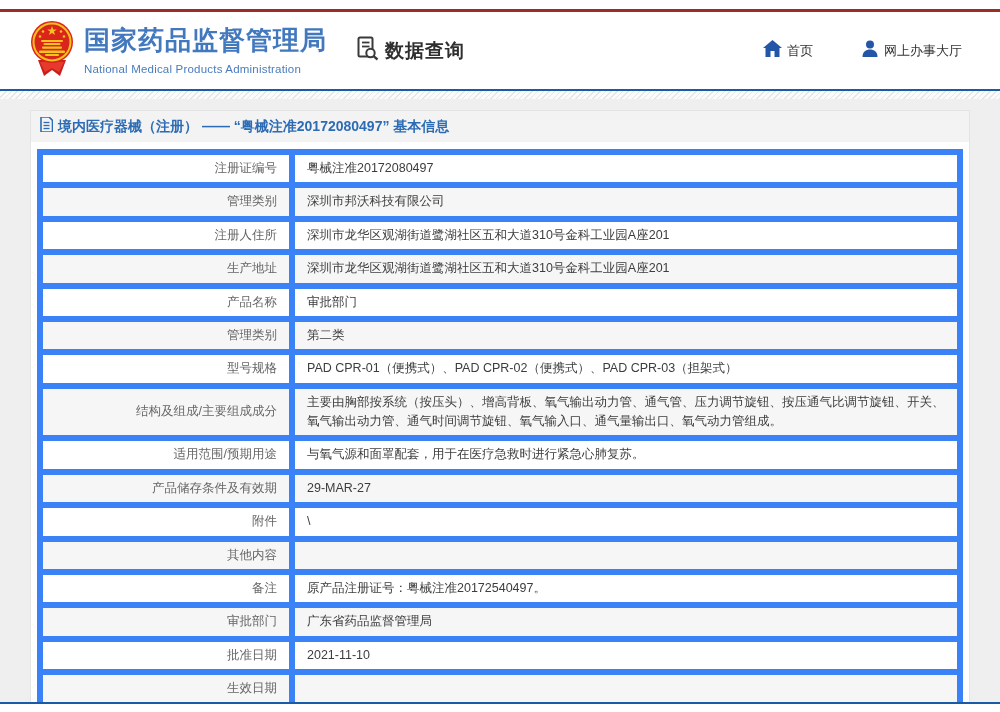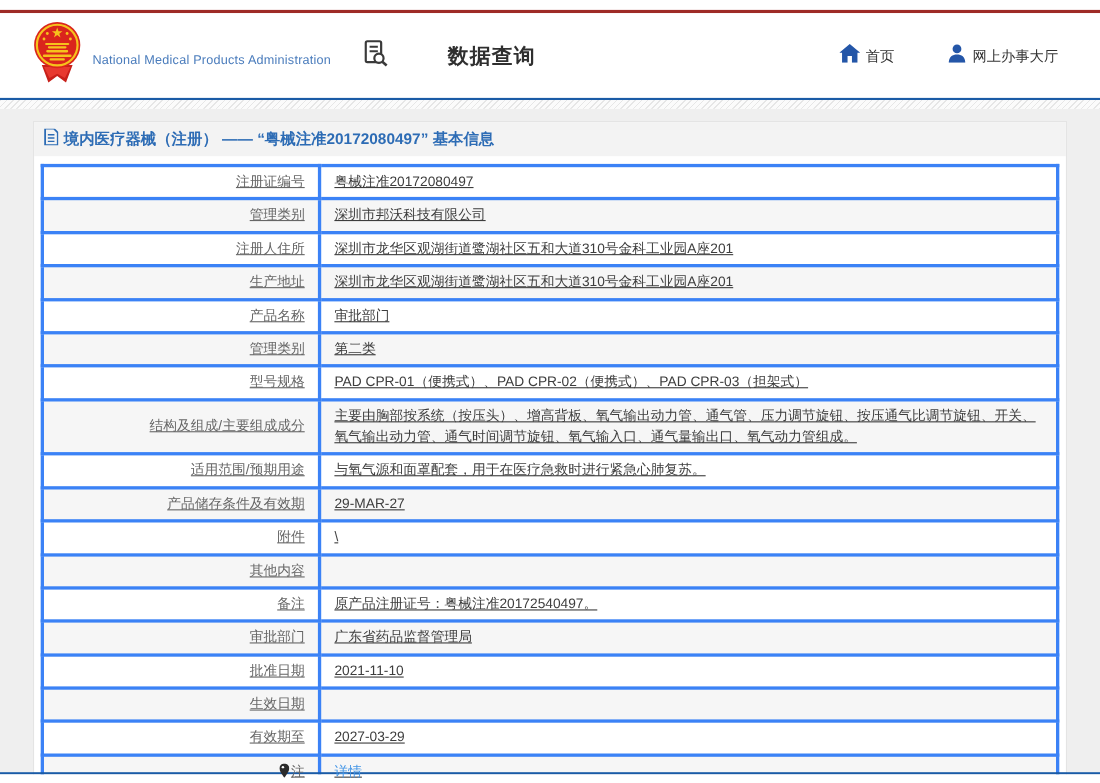--- a/index.html
+++ b/index.html
@@ -8,37 +8,37 @@
 
   .top-white { height:9px; background:#fff; }
   .red-bar   { height:3px; background:#9e2b26; }
 
   .header { height:77px; background:#fff; display:flex; align-items:center; }
   .emblem { margin-left:30px; flex:0 0 auto; }
   .agency { margin-left:10px; }
   .agency-zh { font-size:26px; font-weight:bold; color:#4278bd; letter-spacing:1px; line-height:1.1; }
   .agency-en { font-size:11.5px; color:#4a7cbc; margin-top:8px; letter-spacing:0.2px; }
   .site-title { margin-left:30px; display:flex; align-items:center; gap:5px; }
-  .site-title-text { font-size:19px; color:#2f2f2f; font-weight:600; letter-spacing:1px;margin-left:48px; }
+  .site-title-text { font-size:19px; color:#2f2f2f; font-weight:600; letter-spacing:1px; }
   .top-nav { margin-left:auto; margin-right:38px; display:flex; gap:48px; }
   .nav-item { display:flex; flex-direction:row; align-items:center; gap:5px; cursor:pointer; }
   .nav-label { font-size:13px; color:#333; white-space:nowrap; }
 
   .blue-bar { height:2px; background:#1a5ba6; }
   .hatch { height:8px; background:repeating-linear-gradient(135deg,#e6e6e6 0 1px,#fbfbfb 1px 4px); }
 
   .main { height:603px; background:#efefef; padding-top:11px; }
   .card { width:940px; margin:0 auto; background:#fff; border:1px solid #e4e4e4; }
 
   .title-bar { height:31px; background:#f3f3f3; display:flex; align-items:center; padding-left:9px; gap:5px; }
   .title-text { font-size:14px; font-weight:bold; color:#2d6cb5; }
 
   .table-wrap { padding:7px 6px 9px 6px; }
   table { width:100%; border-collapse:collapse; table-layout:fixed; }
-  td { border:3px solid #3b82f6; font-size:12.5px; line-height:1.55;text-decoration:underline; }
+  td { border:6px solid #3b82f6; font-size:12.5px; line-height:1.55; }
   td.c-label { width:252px; text-align:right; padding:4px 12px 4px 6px; color:#666; height:27px; }
   td.c-value { padding:4px 10px 4px 12px; color:#3d3d3d; }
   tr:nth-child(even) td { background:#f6f6f6; }
   tr:nth-child(odd) td { background:#fff; }
   a.detail-link { color:#4596e6; text-decoration:none; cursor:pointer; }
   .pin { vertical-align:-2px; margin-right:2px; }
 
   .bottom-blue { height:2px; background:#1a5ba6; }
   .bottom-white { height:8px; background:#fff; }
 </style>
@@ -61,20 +61,21 @@
       <circle cx="10" cy="16.5" r="1.3" fill="#f6c21c"></circle>
       <circle cx="34" cy="16.5" r="1.3" fill="#f6c21c"></circle>
       <rect x="11" y="20" width="22" height="2" rx="1" fill="#f6c21c"></rect>
       <rect x="13.5" y="23" width="17" height="2" rx="1" fill="#f6c21c"></rect>
       <rect x="12" y="26.5" width="20" height="2.2" rx="1" fill="#f6c21c"></rect>
       <rect x="9" y="30.5" width="26" height="2.4" rx="1" fill="#f6c21c"></rect>
       <rect x="15" y="34" width="14" height="2" rx="1" fill="#f6c21c"></rect>
     </svg>
   </span>
   <span class="agency">
+    <div class="agency-zh">国家药品监督管理局</div>
     <div class="agency-en">National Medical Products Administration</div>
   </span>
   <span class="site-title">
     <span>
       <svg width="23" height="25" viewBox="0 0 23 25">
         <rect x="1.5" y="1.5" width="14" height="19" rx="1.5" fill="none" stroke="#3a3a3a" stroke-width="2"></rect>
         <line x1="5" y1="6.5" x2="12.5" y2="6.5" stroke="#3a3a3a" stroke-width="1.8"></line>
         <line x1="5" y1="10.5" x2="12.5" y2="10.5" stroke="#3a3a3a" stroke-width="1.8"></line>
         <circle cx="13.5" cy="17" r="4.2" fill="#fff" stroke="#3a3a3a" stroke-width="2"></circle>
         <line x1="16.6" y1="20.2" x2="20.5" y2="23.5" stroke="#3a3a3a" stroke-width="2.4"></line>

